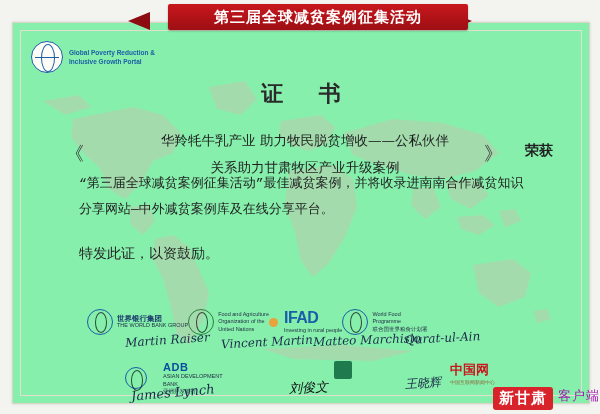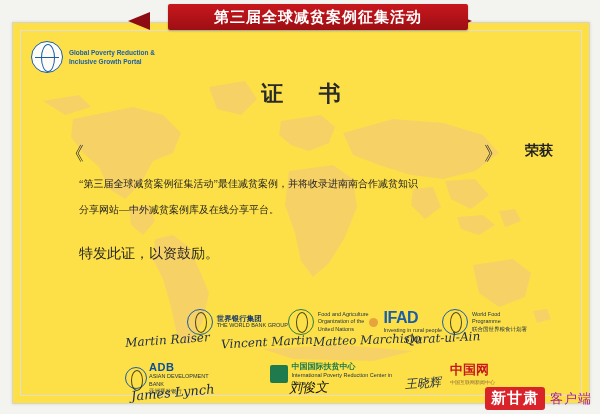--- a/index.html
+++ b/index.html
@@ -19,21 +19,21 @@
     height: 414px;
     background: #f3f3ef;
   }
   
   .cert {
     position: absolute;
     left: 12px;
     top: 22px;
     width: 576px;
     height: 380px;
-    background: #fde047;
+    background: #86efac;
     border: 1px solid #d8d4c6;
     box-shadow: 0 0 3px rgba(0,0,0,0.12);
     overflow: hidden;
   }
   .cert-inner-border {
     position: absolute;
     left: 7px;
     top: 7px;
     right: 7px;
     bottom: 7px;
@@ -175,43 +175,43 @@
     color: #1f1f1f;
     font-family: "DejaVu Serif", serif;
     z-index: 12;
     text-align: center;
   }
   .para {
     position: absolute;
     left: 66px;
     top: 148px;
     width: 450px;
-    font-size: 10px;
+    font-size: 13px;
     line-height: 26px;
     color: #1f1f1f;
-    font-family: Liberation Serif, serif;
+    font-family: Liberation Mono, monospace;
     z-index: 12;
   }
   .para-2 {
     position: absolute;
     left: 66px;
     top: 222px;
     font-size: 14px;
     color: #1f1f1f;
     font-family: "DejaVu Serif", serif;
     z-index: 12;
   }
   
   .org-row1 {
     position: absolute;
     left: 74px;
     top: 286px;
     width: 440px;
     display: flex;
-    justify-content: flex-end;
+    justify-content: flex-start;
     z-index: 14;
   }
   .org {
     display: flex;
     align-items: center;
     gap: 4px;
   }
   .org-txt {
     font-size: 5.5px;
     line-height: 7.5px;
@@ -257,21 +257,21 @@
     position: absolute;
     left: 112px;
     top: 338px;
     width: 370px;
     display: flex;
     justify-content: space-between;
     align-items: flex-start;
     z-index: 14;
   }
   .adb-box {
-    display: flex; align-items: center; gap: 2px;
+    display: flex; align-items: center; gap: 16px;
   }
   .adb-mark {
     font-size: 11px; font-weight: bold; color: #0a4d9e; letter-spacing: 0.5px;
   }
   .cn-red {
     color: #c8171c;
     font-weight: bold;
     font-size: 13px;
     font-family: Liberation Sans, sans-serif;
   }
@@ -300,24 +300,24 @@
   .sig-1 { left: 112px; top: 310px; font-size: 12px; transform: rotate(-4deg); }
   .sig-2 { left: 208px; top: 312px; font-size: 12px; transform: rotate(-3deg); }
   .sig-3 { left: 300px; top: 310px; font-size: 12px; transform: rotate(-2deg); }
   .sig-4 { left: 392px; top: 308px; font-size: 12px; transform: rotate(-3deg); }
   .sig-5 { left: 118px; top: 362px; font-size: 13px; transform: rotate(-5deg); }
   .sig-6 { left: 276px; top: 356px; font-size: 13px; color:#111; transform: rotate(-3deg); }
   .sig-7 { left: 392px; top: 352px; font-size: 12px; color:#1c2a4a; transform: rotate(-4deg); }
   
   .wm {
     position: absolute;
-    right: 8px;
+    right: 0;
     bottom: 4px;
     display: flex;
-    align-items: center;
+    align-items: flex-start;
     gap: 5px;
     z-index: 40;
   }
   .wm-red {
     background: #d8232a;
     color: #fff;
     font-size: 15px;
     font-weight: bold;
     padding: 2px 6px;
     border-radius: 3px;
@@ -372,20 +372,24 @@
     <div class="gprid-logo">
       <div class="globe-mark"></div>
       <div class="gprid-text">
         <div>Global Poverty Reduction &amp;</div>
         <div>Inclusive Growth Portal</div>
       </div>
     </div>
 
     <div class="cert-title">证 书</div>
 
+    <div class="body-block">
+      <div class="line-center">华羚牦牛乳产业  助力牧民脱贫增收——公私伙伴</div>
+      <div class="line-center">关系助力甘肃牧区产业升级案例</div>
+    </div>
     <div class="quote-l">《</div>
     <div class="quote-r">》</div>
     <div class="honor">荣获</div>
 
     <div class="para">
       <div>“第三届全球减贫案例征集活动”最佳减贫案例，并将收录进南南合作减贫知识</div>
       <div>分享网站—中外减贫案例库及在线分享平台。</div>
     </div>
     <div class="para-2">特发此证，以资鼓励。</div>
 
@@ -430,24 +434,20 @@
         <div class="emblem blu2" style="width:20px;height:20px;"></div>
         <div>
           <div class="adb-mark">ADB</div>
           <div class="org-txt">ASIAN DEVELOPMENT BANK</div>
           <div class="org-txt">亚洲开发银行</div>
         </div>
       </div>
 
       <div class="ctr-logo">
         <div class="ctr-sq"></div>
-        <div>
-          <div style="font-size:8px;color:#1f7a4d;font-weight:bold;">中国国际扶贫中心</div>
-          <div class="org-txt" style="max-width:110px;">International Poverty Reduction Center in China</div>
-        </div>
       </div>
 
       <div>
         <div class="cn-red">中国网</div>
         <div class="cn-red-sub">中国互联网新闻中心</div>
       </div>
     </div>
 
     <div class="sig sig-1">Martin Raiser</div>
     <div class="sig sig-2">Vincent Martin</div>

